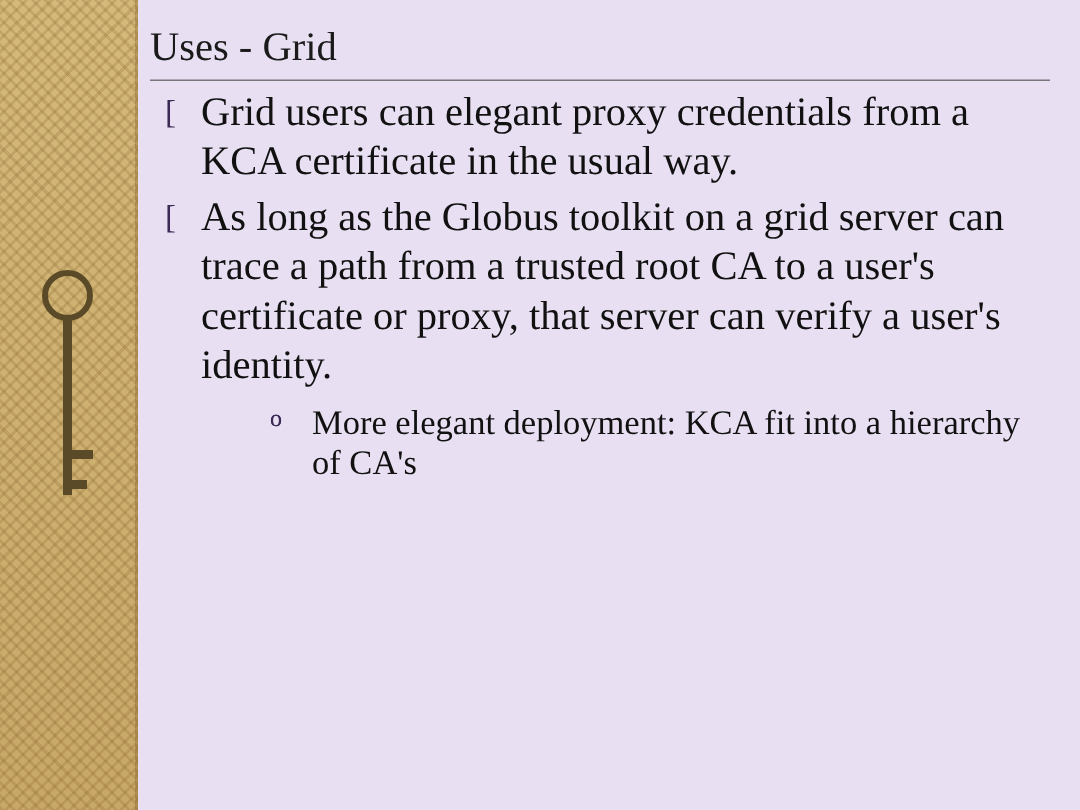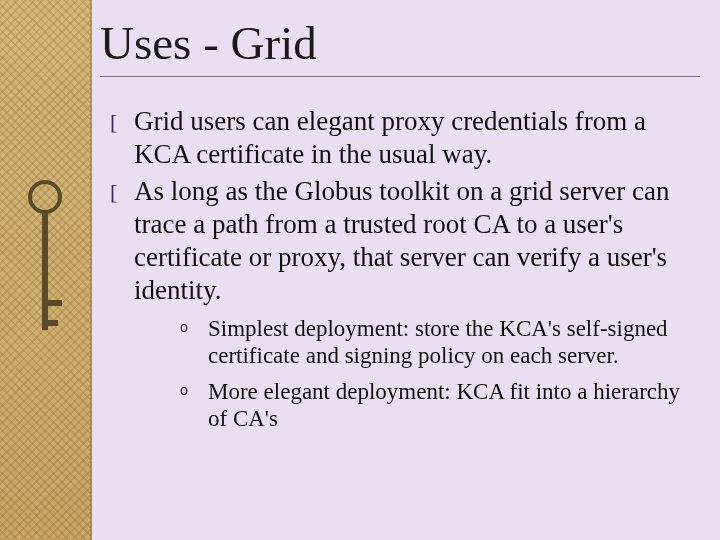--- a/index.html
+++ b/index.html
@@ -67,25 +67,25 @@
     height: 6px;
     background: #5a4a28;
   }
   .content {
     position: absolute;
     left: 100px;
     top: 16px;
     width: 600px;
   }
   .title {
-    font-size: 47px;
+    font-size: 27px;
     color: #1a1a1a;
     padding-bottom: 6px;
     border-bottom: 1px solid #777;
-    margin-bottom: 28px;
+    margin-bottom: 4px;
   }
   .main-list {
     list-style: none;
     padding: 0 12px 0 0;
     margin: 0 0 4px 10px;
     font-size: 27px;
     line-height: 1.22;
     color: #111;
   }
   .main-list > li {
@@ -145,21 +145,20 @@
       </li>
       <li>
         <span class="bullet">[</span>
         <span>As long as the Globus toolkit on a grid server can trace a path from a trusted root CA to a user's certificate or proxy, that server can verify a user's identity.</span>
       </li>
     </ul>
 
     <ul class="sub-list">
       <li>
         <span class="sub-bullet">o</span>
-        <span>Simplest deployment: store the KCA's self-signed certificate and signing policy on each server.</span>
       </li>
       <li>
         <span class="sub-bullet">o</span>
         <span>More elegant deployment: KCA fit into a hierarchy of CA's</span>
       </li>
     </ul>
   </div>
 </div>
 
 </body></html>

